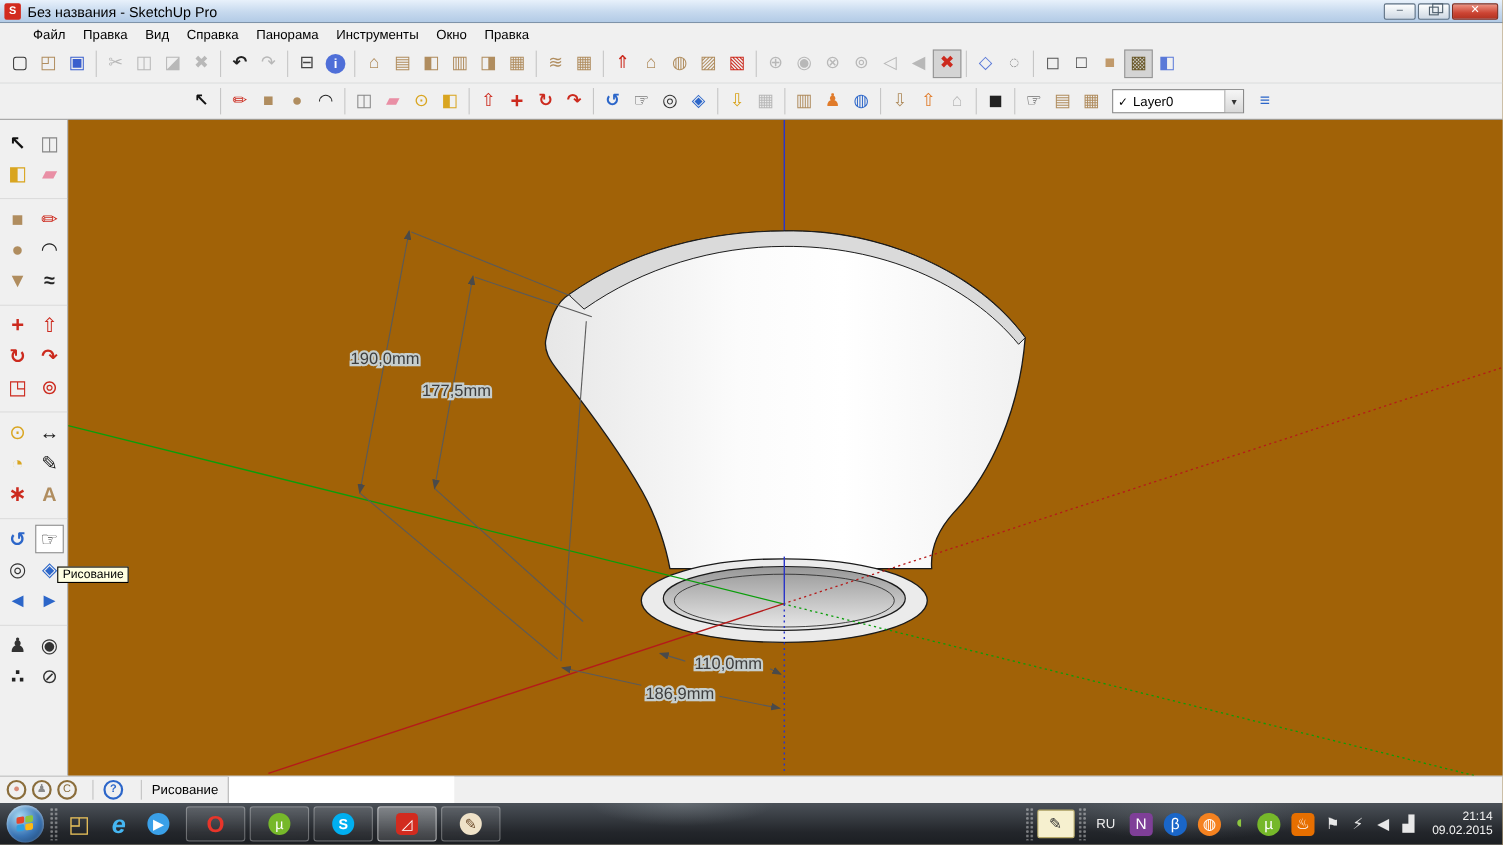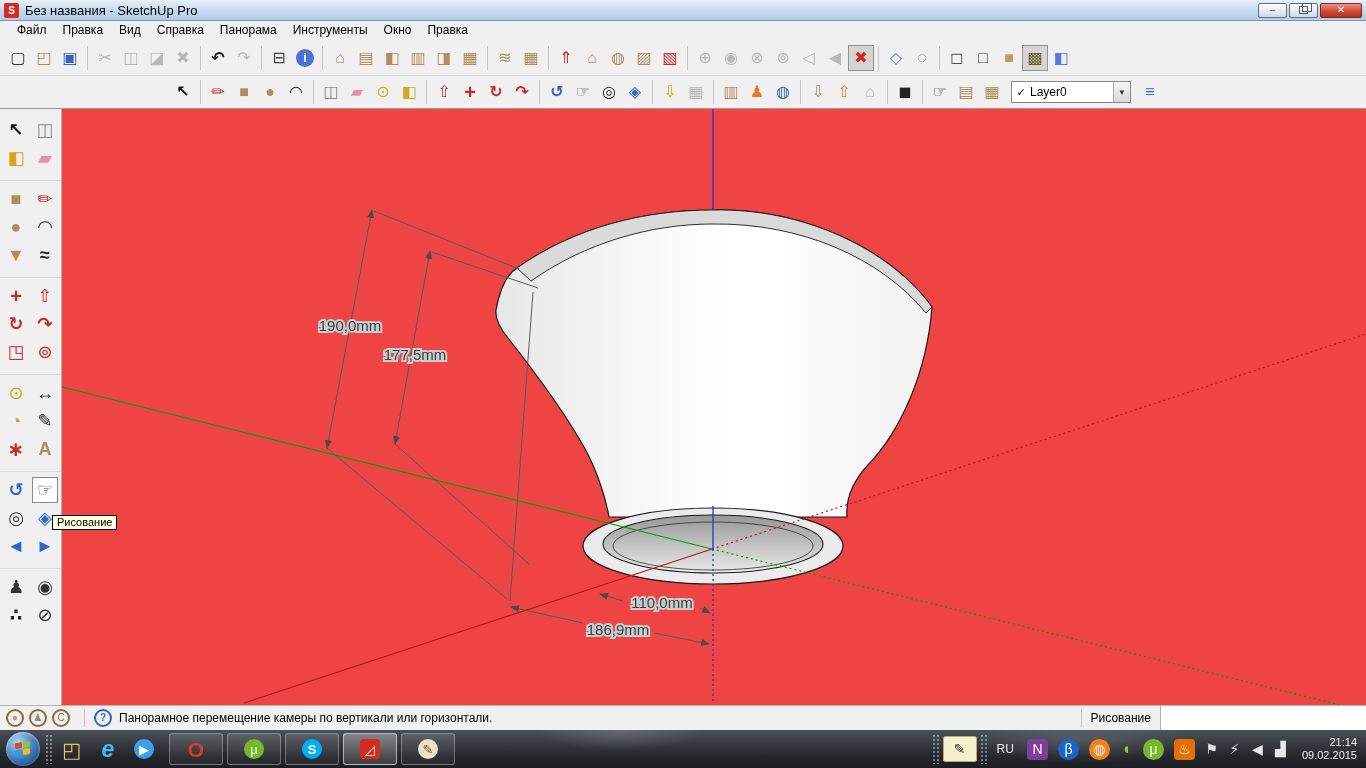--- a/index.html
+++ b/index.html
@@ -8,21 +8,21 @@
 
 .titlebar{height:21px;background:linear-gradient(#e8f1fb,#c6d9ee 55%,#b3cbe6);border-bottom:1px solid #7f93a9;display:flex;align-items:center;padding:0 4px;font-size:13px;color:#000}
 .applogo{width:15px;height:15px;background:#d22b1f;border-radius:2px;color:#fff;font-size:10px;line-height:15px;text-align:center;font-weight:bold;margin-right:6px;flex:none}
 .wtitle{white-space:nowrap}
 .wctrls{margin-left:auto;display:flex;gap:2px}
 .wbtn{width:29px;height:15px;border:1px solid #5f7183;border-radius:2px;background:linear-gradient(#fdfefe,#cfd9e4);display:flex;align-items:center;justify-content:center;font-size:10px;color:#3c4c5a;line-height:1}
 .wbtn.close{width:42px;background:linear-gradient(#ec9383,#cc4433 60%,#b23322);color:#fff;border-color:#7e2a1c;font-weight:bold}
 .ic-restore{width:9px;height:8px;border:1px solid #4e5e6c;position:relative;background:transparent}
 .ic-restore::before{content:"";position:absolute;left:2px;top:-4px;width:8px;height:7px;border:1px solid #4e5e6c}
 
-.menubar{height:19px;background:#f0f0f0;display:flex;align-items:flex-start;font-size:12px;padding-left:9px}
+.menubar{height:19px;background:#f0f0f0;display:flex;align-items:center;font-size:12px;padding-left:22px}
 .menu-item{padding:2px 8px;white-space:nowrap}
 
 .toolbar{background:#f0f0f0;display:flex;align-items:center}
 #tb1{height:36px;border-bottom:1px solid #dcdcdc;padding-left:5px}
 #tb2{height:33px;border-bottom:1px solid #9a9a9a}
 #tb2icons{display:flex;align-items:center;margin-left:170px}
 #tb2after{display:flex;align-items:center}
 .tbtn{width:26px;height:26px;display:flex;align-items:center;justify-content:center;font-size:16px;color:#333;flex:none;line-height:1}
 .tbtn.chip{width:18px;height:18px;margin:4px;font-size:12px;border-radius:3px}
 .tbtn.round{border-radius:50%}
@@ -33,21 +33,21 @@
 .layerbox .chk{width:18px;text-align:center;font-size:11px}
 .layerbox .layerval{flex:1}
 .layerbox .ddbtn{width:17px;height:20px;background:linear-gradient(#f6f6f6,#d8d8d8);border-left:1px solid #aaa;font-size:8px;display:flex;align-items:center;justify-content:center;color:#333}
 
 .main{display:flex;height:596px}
 .palette{width:62px;background:#f0f0f0;border-right:1px solid #b0b0b0;padding-top:6px;flex:none}
 .prow{display:flex;justify-content:center;gap:3px;margin:2px 0}
 .prow.pgap{margin-top:9px;border-top:1px solid #dcdcdc;padding-top:5px}
 .pbtn{width:26px;height:26px;display:flex;align-items:center;justify-content:center;font-size:18px;flex:none;line-height:1}
 .pbtn.hov{background:#fff;border:1px solid #8a8a8a}
-.viewport{flex:1;position:relative;background:#ef4444}
+.viewport{flex:1;position:relative;background:#a16207}
 .viewport svg{position:absolute;left:0;top:0}
 svg text{font-family:"Liberation Sans","DejaVu Sans",sans-serif;font-size:15px;fill:#3d3d3d;paint-order:stroke;stroke:#c6cece;stroke-width:4px}
 .tooltip{position:absolute;left:52px;top:515px;background:#ffffe1;border:1px solid #000;font-size:11px;padding:0 4px;line-height:13px;z-index:40;color:#000;white-space:nowrap}
 
 .statusbar{height:25px;background:#f0f0f0;border-top:1px solid #b5b5b5;display:flex;align-items:center;font-size:12px;padding-left:6px;color:#000}
 .stbtn{width:18px;height:18px;border:2px solid #8a6d3b;border-radius:50%;display:flex;align-items:center;justify-content:center;font-size:10px;margin-right:5px;flex:none;line-height:1}
 .stbtn.sthelp{border-color:#2c66c9;color:#2c66c9;font-weight:bold;margin-right:7px}
 .stdiv{width:1px;height:18px;background:#c2c2c2;margin:0 9px;flex:none}
 .stmsg{flex:1;white-space:nowrap;overflow:hidden}
 .mlabel{margin-right:9px;white-space:nowrap}
@@ -325,21 +325,20 @@
 <div class="statusbar">
   <span id="stico" style="display:flex;align-items:center">
       <span class="stbtn" style="color: rgb(217, 139, 120);">●</span>
       <span class="stbtn" style="color: rgb(138, 138, 138);">♟</span>
       <span class="stbtn" style="color: rgb(138, 109, 59);">C</span>
     </span>
   <span class="stdiv"></span>
   <span id="sthelp" style="display:flex;align-items:center">
       <span class="stbtn sthelp" style="color: rgb(44, 102, 201);">?</span>
     </span>
-  <span class="stmsg">Панорамное перемещение камеры по вертикали или горизонтали.</span>
   <span class="stdiv"></span>
   <span class="mlabel">Рисование</span>
   <span class="mbox"></span>
 </div>
 
 <div class="taskbar">
   <div class="startorb">
     <div class="flag">
       <span class="flagq" style="background: rgb(228, 69, 44);"></span>
         <span class="flagq" style="background: rgb(140, 198, 63);"></span>

